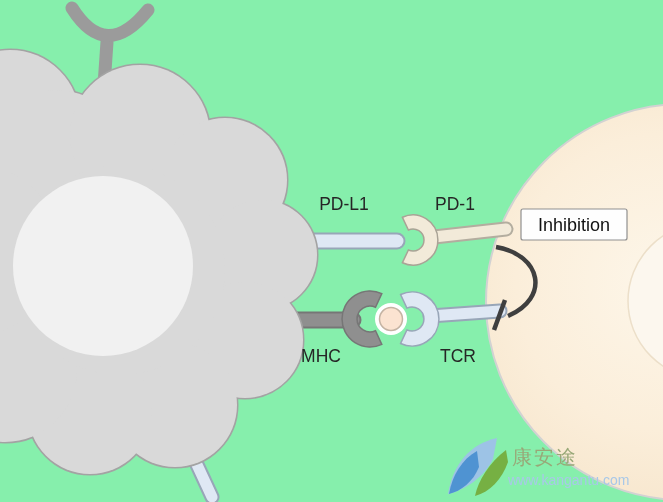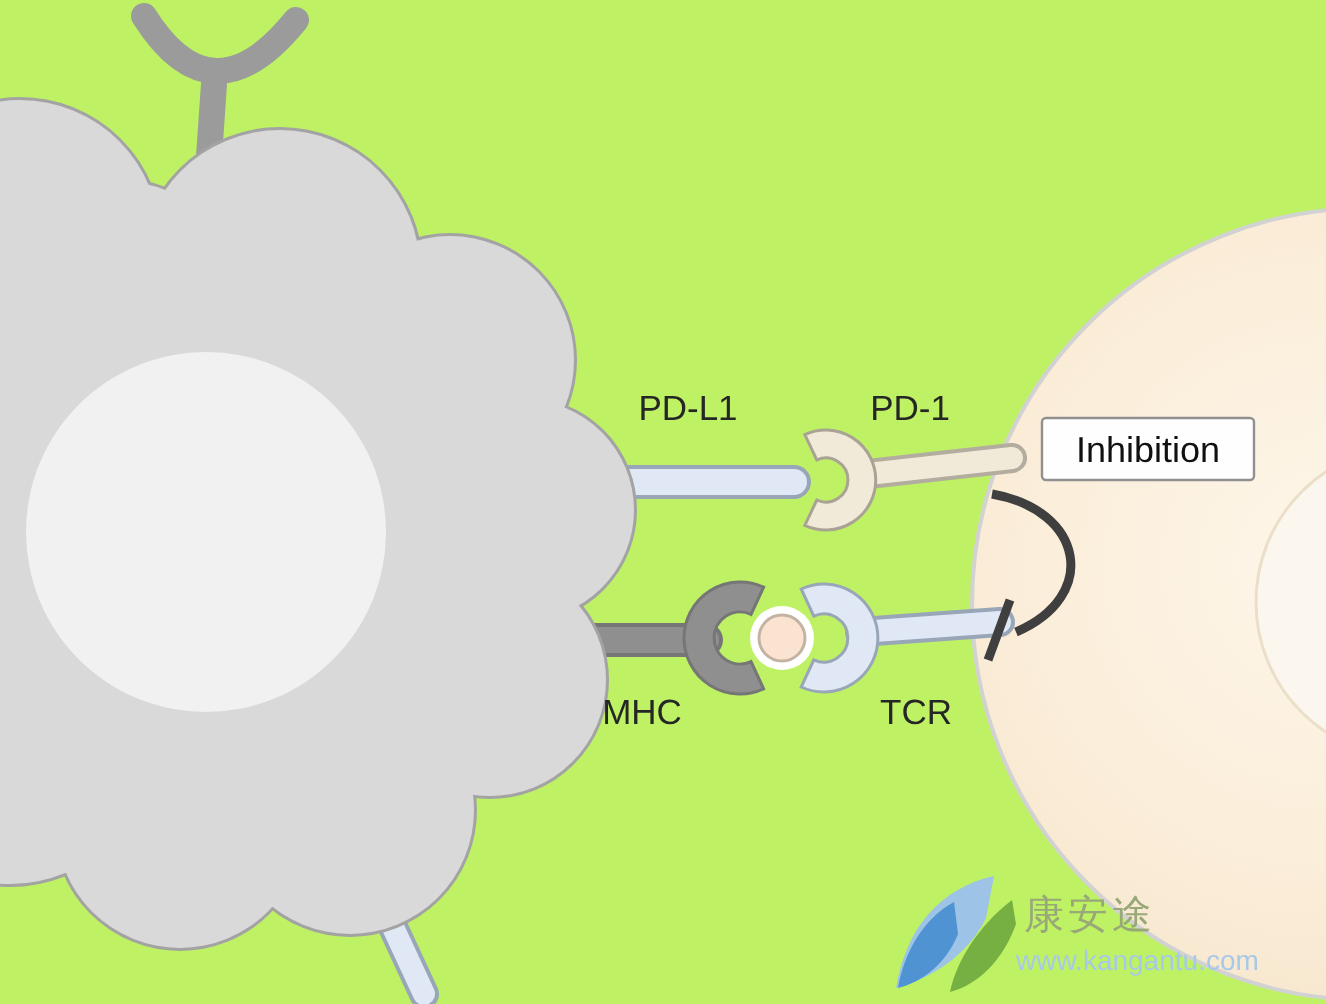--- a/index.html
+++ b/index.html
@@ -5,21 +5,21 @@
   html, body {
     margin: 0;
     padding: 0;
     background: #ffffff;
     font-family: "Liberation Sans", sans-serif;
   }
   .stage {
     position: relative;
     width: 663px;
     height: 502px;
-    background: #bef264;
+    background: #86efac;
     overflow: hidden;
   }
   svg text {
     font-family: "Liberation Sans", sans-serif;
   }
   .lbl {
     font-size: 17.5px;
     fill: #262626;
   }
   .inhib-text {

